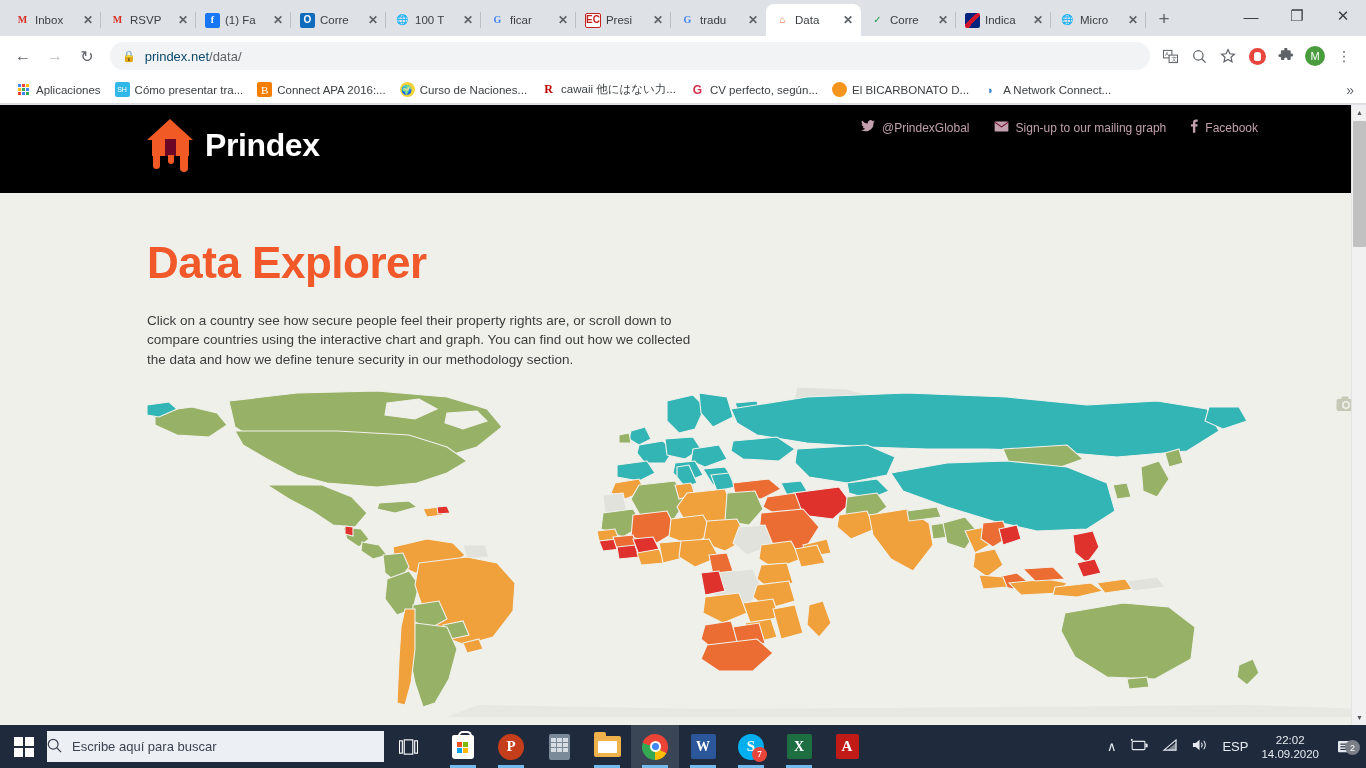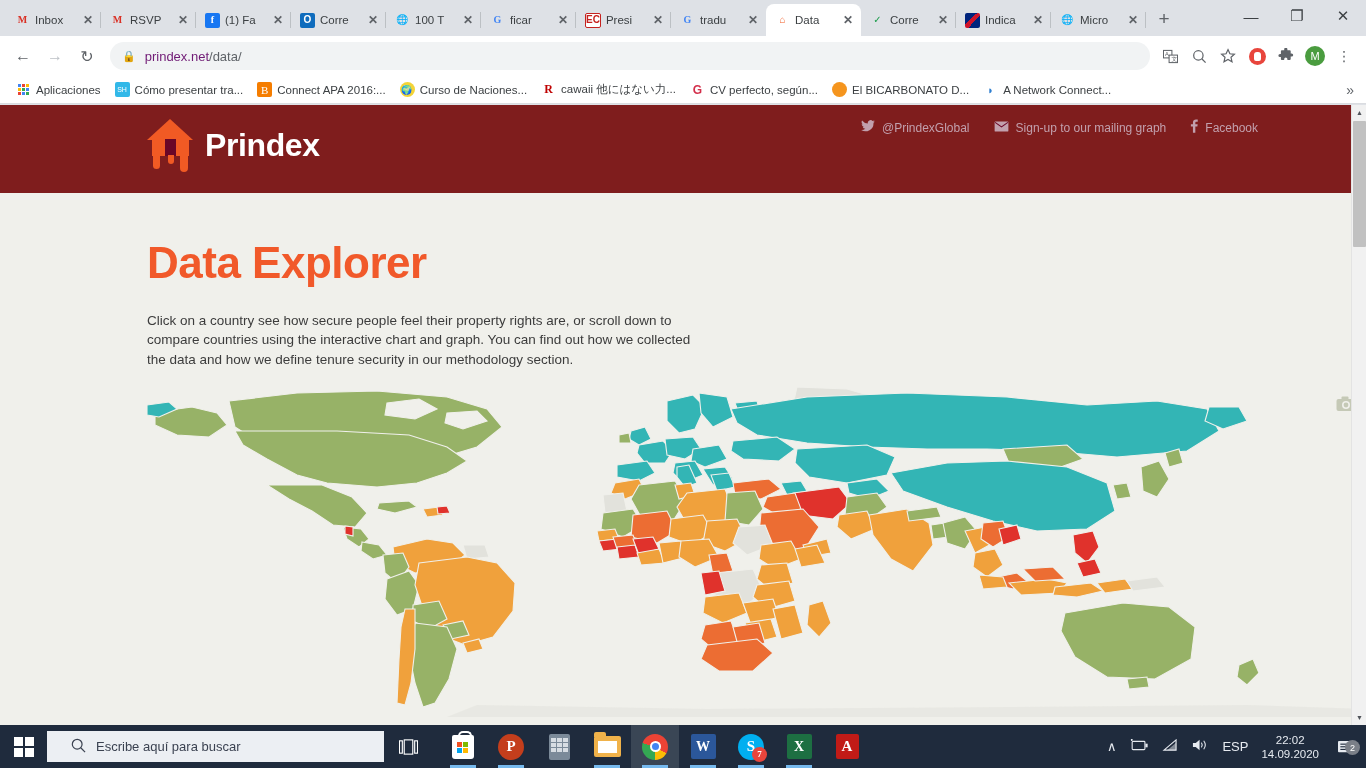--- a/index.html
+++ b/index.html
@@ -46,41 +46,41 @@
 
   
   .toolbar { height:40px; background:#ffffff; display:flex; align-items:center; padding:0 8px; gap:2px; }
   .navbtn { width:30px; height:30px; display:flex; align-items:center; justify-content:center; font-size:16px; color:#5f6368; border-radius:50%; }
   .navbtn.disabled { color:#bdc1c6; }
   .omnibox {
     flex:1 1 auto; height:28px; background:#f1f3f4; border-radius:14px; margin-left:6px;
     display:flex; align-items:center; padding:0 12px; gap:9px; font-size:13px; color:#202124;
   }
   .omnibox .lock { font-size:11px; color:#5f6368; }
-  .omni-url .host { color:#701a75;text-align:right; }
+  .omni-url .host { color:#0c4a6e;text-align:right; }
   .omni-url .path { color:#5f6368; }
   .tb-icons { display:flex; align-items:center; gap:1px; margin-left:4px; }
   .tb-ico { width:28px; height:28px; display:flex; align-items:center; justify-content:center; font-size:14px; color:#5f6368; }
   .opera-ico { width:17px;height:17px;border-radius:50%;background:#e8453c;display:flex;align-items:center;justify-content:center; }
   .opera-ico i { display:block;width:7px;height:9px;background:#fff;border-radius:3px 3px 2px 2px; }
   .avatar-ico { width:20px;height:20px;border-radius:50%;background:#4a9c3f;color:#fff;font-size:11px;display:flex;align-items:center;justify-content:center; }
 
   
   .bookmarks { height:28px; background:#ffffff; display:flex; align-items:center; padding:0 10px; gap:2px; border-bottom:1px solid #dadce0; font-size:11.5px; color:#3c4043; }
   .bm { display:flex; align-items:center; gap:5px; padding:2px 6px; border-radius:4px; white-space:nowrap; }
   .bmicon { width:15px; height:15px; flex:0 0 15px; display:flex; align-items:center; justify-content:center; font-size:10px; border-radius:2px; }
   .bm-apps { display:grid; grid-template-columns:repeat(3,3px); grid-template-rows:repeat(3,3px); gap:1px; }
   .bm-apps i { display:block;width:3px;height:3px; }
   .bm-overflow { margin-left:auto; font-size:14px; color:#5f6368; padding-right:2px;}
 
   
   .viewport { position:absolute; top:105px; left:0; width:1366px; height:620px; background:#f0f0eb; overflow:hidden; }
 
   
-  .site-header { position:relative; height:88px; background:#7f1d1d; }
+  .site-header { position:relative; height:88px; background:#000000; }
   .logo-wrap { position:absolute; left:147px; top:14px; display:flex; align-items:center; gap:11px; }
   .logo-house { position:relative; width:47px; height:53px; }
   .logo-house .roof {
     position:absolute; left:0; top:0; width:0; height:0;
     border-left:23.5px solid transparent; border-right:23.5px solid transparent;
     border-bottom:21px solid #f15a24;
   }
   .logo-house .body { position:absolute; left:5px; top:20px; width:37px; height:17px; background:#f15a24; }
   .logo-house .door { position:absolute; left:18px; top:20px; width:11px; height:17px; background:#6b0627; }
   .logo-house .d1 { position:absolute; left:6px; top:36px; width:7px; height:14px; background:#f15a24; border-radius:0 0 4px 4px;}
@@ -118,21 +118,21 @@
   .sb-up { top:0; } .sb-dn { bottom:0; }
   .sb-thumb { position:absolute; left:1px; top:16px; width:13px; height:126px; background:#c1c1c1; border-radius:1px; }
 
   
   .taskbar { position:absolute; left:0; bottom:0; width:1366px; height:43px; background:#1f2b3d; display:flex; align-items:center; }
   .start { width:47px; height:43px; display:flex; align-items:center; justify-content:center; }
   .winlogo { display:grid; grid-template-columns:9px 9px; grid-template-rows:9px 9px; gap:2px; }
   .winlogo i { background:#fff; display:block; }
   .searchbox {
     width:337px; height:31px; background:#eceff3; display:flex; align-items:center; gap:10px;
-    padding:0 24px; font-size:13px; color:#3b4251;
+    padding:0 0; font-size:13px; color:#3b4251;
   }
   .taskview { width:48px; height:43px; display:flex; align-items:center; justify-content:center; color:#fff; font-size:16px; }
   .tb-apps { display:flex; align-items:center; height:43px; margin-left:7px; }
   .tapp { position:relative; width:48px; height:43px; display:flex; align-items:center; justify-content:center; }
   .tapp.active { background:#3a4655; }
   .tapp .ul { position:absolute; bottom:0; left:11px; width:26px; height:3px; background:#76b9ed; }
   .tray { margin-left:auto; display:flex; align-items:center; gap:13px; color:#e6eaf0; font-size:13px; padding-right:8px; }
   .tray .clock { text-align:center; line-height:14px; font-size:11.5px; }
   .tray-notif { position:relative; width:26px; display:flex; align-items:center; justify-content:center; }
   .tray-badge { position:absolute; right:-2px; bottom:-1px; width:15px; height:15px; border-radius:50%; background:#7a7f88; color:#fff; font-size:9px; display:flex; align-items:center; justify-content:center; }

